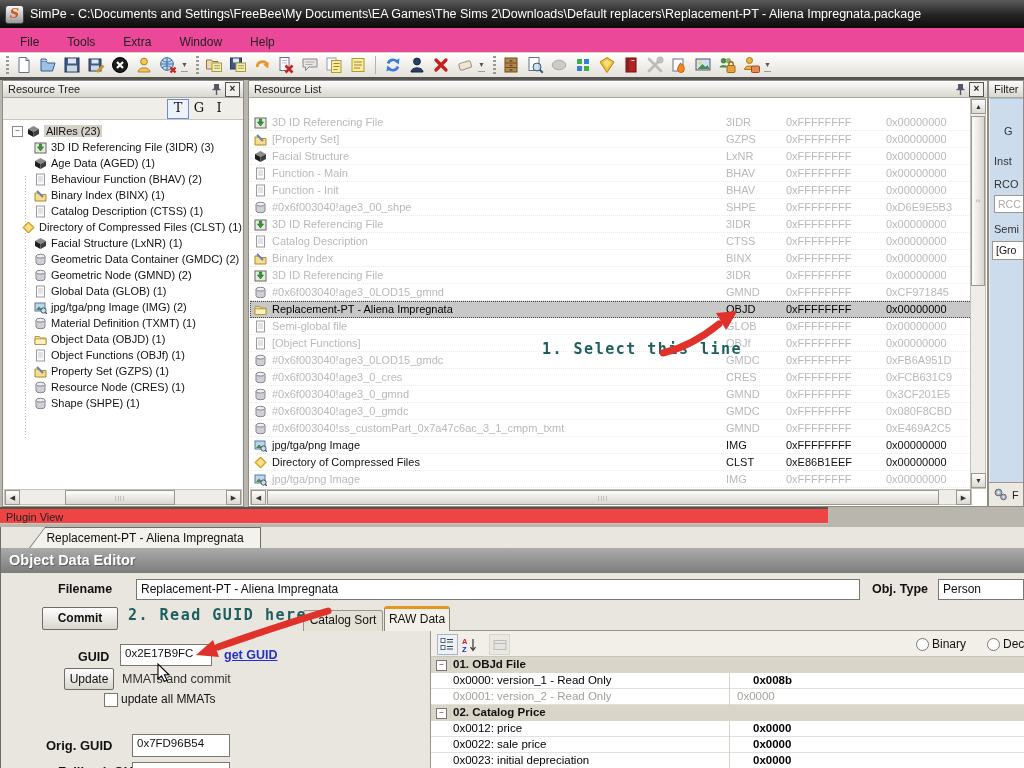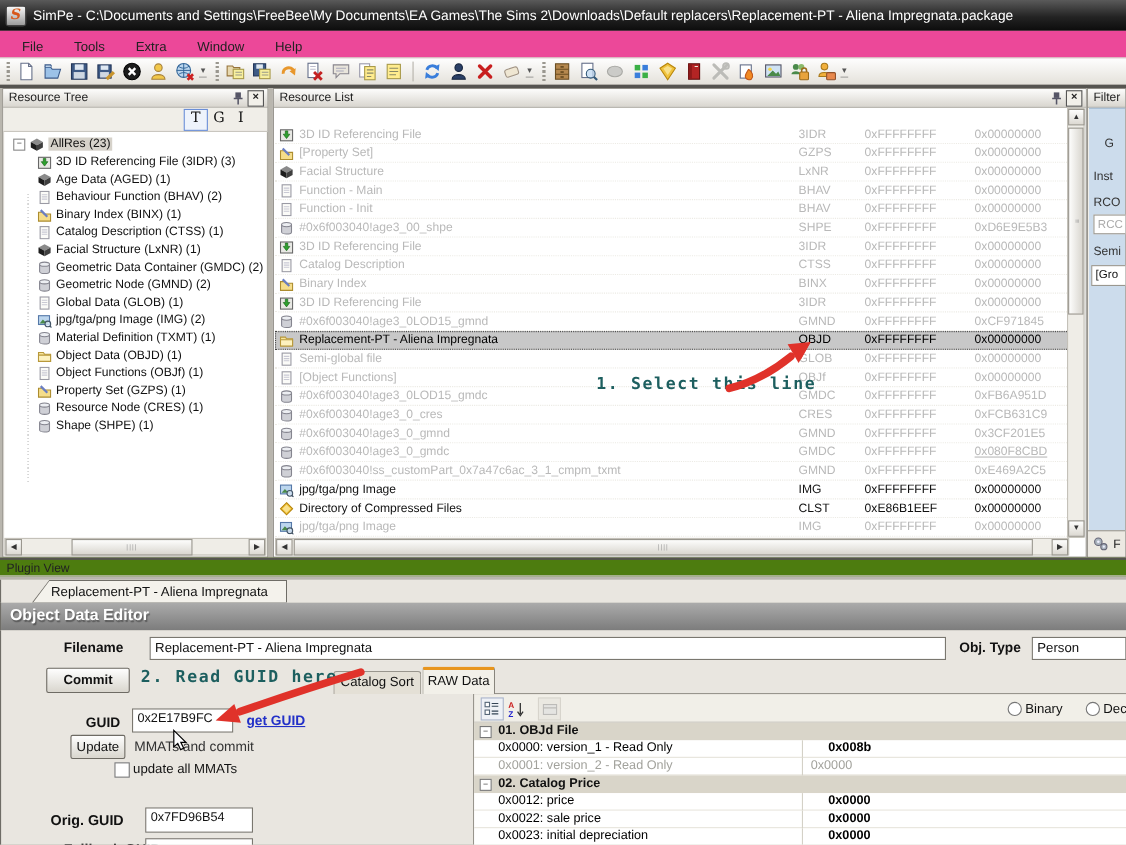--- a/index.html
+++ b/index.html
@@ -67,21 +67,21 @@
   .grip{position:absolute;left:50%;top:50%;transform:translate(-50%,-50%);font-size:6px;color:#999;letter-spacing:1px;}
   
   #filterpanel{left:988px;top:80px;width:36px;height:427px;background:#f0eee8;overflow:hidden;}
   #filterbody{position:absolute;left:1px;right:0;top:17px;bottom:23px;background:#ccdcec;border-top:1px solid #a8bed4;}
   .flabel{position:absolute;font-size:11px;color:#333;white-space:nowrap;}
   .fbox{position:absolute;background:#fff;border:1px solid #9a978f;font-size:10.5px;color:#aaa;
         padding:2px 0 0 3px;box-sizing:border-box;white-space:nowrap;overflow:hidden;}
   #filterbtn{position:absolute;left:0;right:0;bottom:0;height:23px;background:#ece9e2;border-top:1px solid #9a978f;
              display:flex;align-items:center;font-size:11px;color:#222;}
   
-  #pluginbar{left:0;top:507px;width:1024px;height:17px;background:#4d7c0f;border-top:2px solid #565450;
+  #pluginbar{left:0;top:507px;width:828px;height:17px;background:#ef4444;border-top:2px solid #565450;
              border-bottom:1px solid #c9c6bf;font-size:11px;color:#222;padding:2px 0 0 6px;box-sizing:border-box;}
   #tabrow{left:0;top:527px;width:1024px;height:21px;background:#e9e6e0;border-left:1px solid #6e6c66;box-sizing:border-box;}
   .ptab-outer{position:absolute;left:28px;top:0px;width:232px;height:21px;background:#6e6c66;
               clip-path:polygon(0 100%,16px 0,100% 0,100% 100%);}
   .ptab-inner{position:absolute;left:1px;top:1px;width:230px;height:20px;background:#f4f2ec;
               clip-path:polygon(0 100%,15px 0,100% 0,100% 100%);font-size:12px;color:#111;
               text-align:center;line-height:20px;}
   #odeheader{left:0;top:548px;width:1024px;height:25px;background:linear-gradient(#ababab,#7c7c7c);
              border-left:1px solid #6e6c66;box-sizing:border-box;color:#fff;font-weight:bold;font-size:14.5px;
              padding:4px 0 0 8px;text-shadow:1px 1px 1px rgba(0,0,0,.35);}
@@ -421,20 +421,28 @@
               <rect x="2.5" y="1" width="8" height="11" fill="#fbfbf8" stroke="#9a9aa4"></rect>
               <line x1="4" y1="4" x2="9" y2="4" stroke="#c9c9d4"></line>
               <line x1="4" y1="6" x2="9" y2="6" stroke="#c9c9d4"></line>
               <line x1="4" y1="8" x2="9" y2="8" stroke="#c9c9d4"></line>
             </svg></span>
           <span class="lbl">Catalog Description (CTSS) (1)</span>
         </div>
         <div class="trow">
           <span style="width:30px;"></span>
           <span class="ic"><svg width="13" height="13" viewBox="0 0 13 13">
+              <polygon points="6.5,1 12,6.5 6.5,12 1,6.5" fill="#f2c53d" stroke="#b8860b"></polygon>
+              <polygon points="6.5,2.8 10.2,6.5 6.5,10.2 2.8,6.5" fill="#f9e18e"></polygon>
+            </svg></span>
+          <span class="lbl">Directory of Compressed Files (CLST) (1)</span>
+        </div>
+        <div class="trow">
+          <span style="width:30px;"></span>
+          <span class="ic"><svg width="13" height="13" viewBox="0 0 13 13">
               <polygon points="6.5,1 12,4 6.5,7 1,4" fill="#8a8a8a"></polygon>
               <polygon points="1,4 6.5,7 6.5,12 1,9" fill="#1d1d1d"></polygon>
               <polygon points="12,4 6.5,7 6.5,12 12,9" fill="#3f3f3f"></polygon>
             </svg></span>
           <span class="lbl">Facial Structure (LxNR) (1)</span>
         </div>
         <div class="trow">
           <span style="width:30px;"></span>
           <span class="ic"><svg width="13" height="13" viewBox="0 0 13 13">
               <path d="M2 3.2 v6.6 a4.5 1.9 0 0 0 9 0 v-6.6" fill="#cfd0d6" stroke="#85858f"></path>
@@ -726,21 +734,21 @@
           <span class="lcell" style="left:636px;">0x3CF201E5</span>
         </div>
         <div class="lrow dim">
           <span class="ic"><svg width="13" height="13" viewBox="0 0 13 13">
               <path d="M2 3.2 v6.6 a4.5 1.9 0 0 0 9 0 v-6.6" fill="#cfd0d6" stroke="#85858f"></path>
               <ellipse cx="6.5" cy="3.2" rx="4.5" ry="1.9" fill="#eceef2" stroke="#85858f"></ellipse>
             </svg></span>
           <span class="lcell" style="left:22px;">#0x6f003040!age3_0_gmdc</span>
           <span class="lcell" style="left:476px;">GMDC</span>
           <span class="lcell" style="left:536px;">0xFFFFFFFF</span>
-          <span class="lcell" style="left:636px;text-decoration:underline;">0x080F8CBD</span>
+          <span class="lcell" style="left:636px;">0x080F8CBD</span>
         </div>
         <div class="lrow dim">
           <span class="ic"><svg width="13" height="13" viewBox="0 0 13 13">
               <path d="M2 3.2 v6.6 a4.5 1.9 0 0 0 9 0 v-6.6" fill="#cfd0d6" stroke="#85858f"></path>
               <ellipse cx="6.5" cy="3.2" rx="4.5" ry="1.9" fill="#eceef2" stroke="#85858f"></ellipse>
             </svg></span>
           <span class="lcell" style="left:22px;">#0x6f003040!ss_customPart_0x7a47c6ac_3_1_cmpm_txmt</span>
           <span class="lcell" style="left:476px;">GMND</span>
           <span class="lcell" style="left:536px;">0xFFFFFFFF</span>
           <span class="lcell" style="left:636px;">0xE469A2C5</span>

